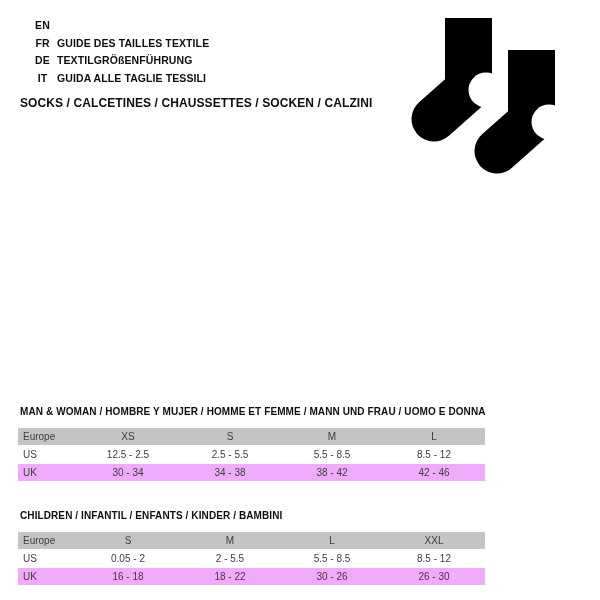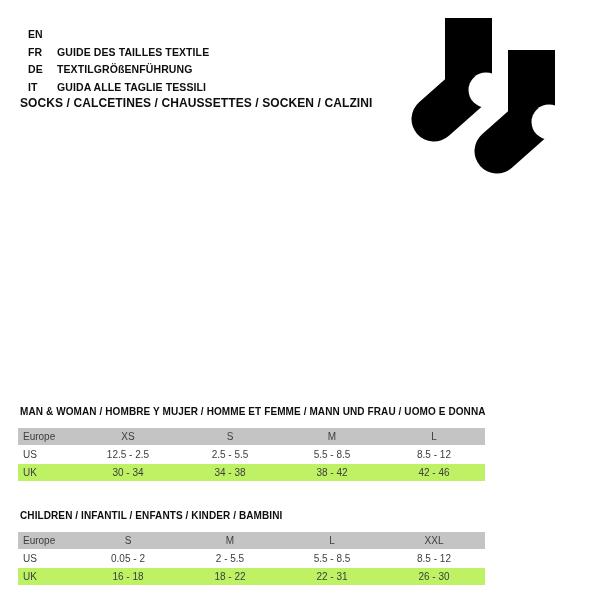--- a/index.html
+++ b/index.html
@@ -6,21 +6,21 @@
   body {
     width: 600px; height: 600px;
     background: #ffffff;
     font-family: "Liberation Sans", sans-serif;
     color: #0e0e0e;
     position: relative;
     overflow: hidden;
   }
 
   
-  .lang-list { position: absolute; left: 28px; top: 26px; }
+  .lang-list { position: absolute; left: 28px; top: 17px; text-align: center; }
   .lang-row {
     display: flex;
     height: 17.5px; line-height: 17.5px;
     font-size: 10.5px; font-weight: bold; letter-spacing: 0.1px;
     white-space: nowrap;
   }
   .lang-code { width: 29px; flex: 0 0 29px; }
 
   .category-line {
     position: absolute; left: 20px; top: 96px;
@@ -45,21 +45,21 @@
     border-collapse: separate; border-spacing: 0 1px;
     font-size: 10px; color: #3d3d3d;
   }
   table.size-table th, table.size-table td {
     height: 17px; padding: 0;
     font-weight: normal; text-align: center; vertical-align: middle;
     overflow: hidden; white-space: nowrap;
   }
   table.size-table .c0 { text-align: left; padding-left: 5px; }
   thead tr.hdr { background: #c4c4c4; }
-  tbody tr.alt { background: #bef264; }
+  tbody tr.alt { background: #f0abfc; }
 </style>
 </head>
 <body>
 
 <div class="lang-list">
   <div class="lang-row">
     <span class="lang-code">EN</span>
   </div>
   <div class="lang-row">
     <span class="lang-code">FR</span>
@@ -152,18 +152,18 @@
         <td class="c0">US</td>
         <td>0.05 - 2</td>
         <td>2 - 5.5</td>
         <td>5.5 - 8.5</td>
         <td>8.5 - 12</td>
       </tr>
       <tr class="alt">
         <td class="c0">UK</td>
         <td>16 - 18</td>
         <td>18 - 22</td>
-        <td>22 - 31</td>
+        <td>30 - 26</td>
         <td>26 - 30</td>
       </tr>
     </tbody>
   </table>
 </section>
 
 </body></html>

